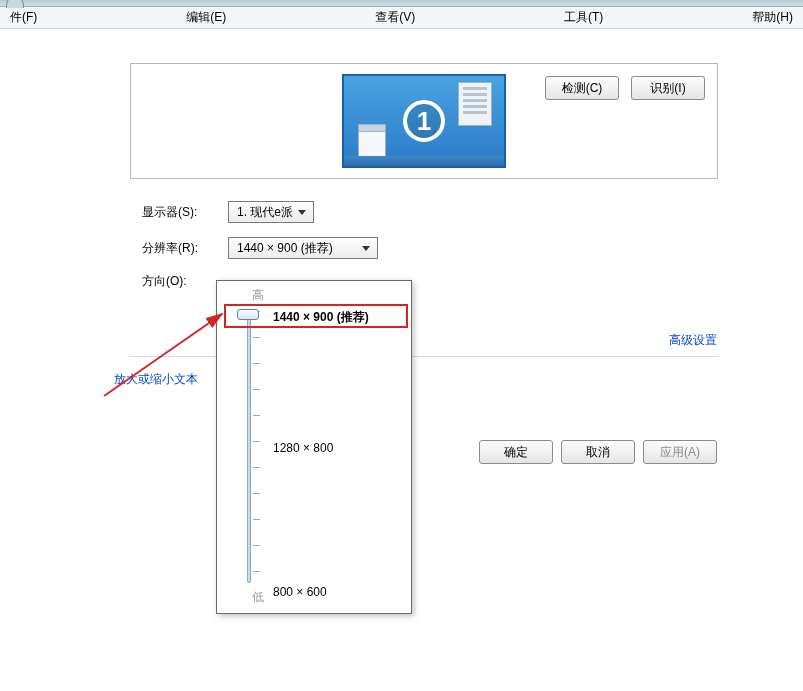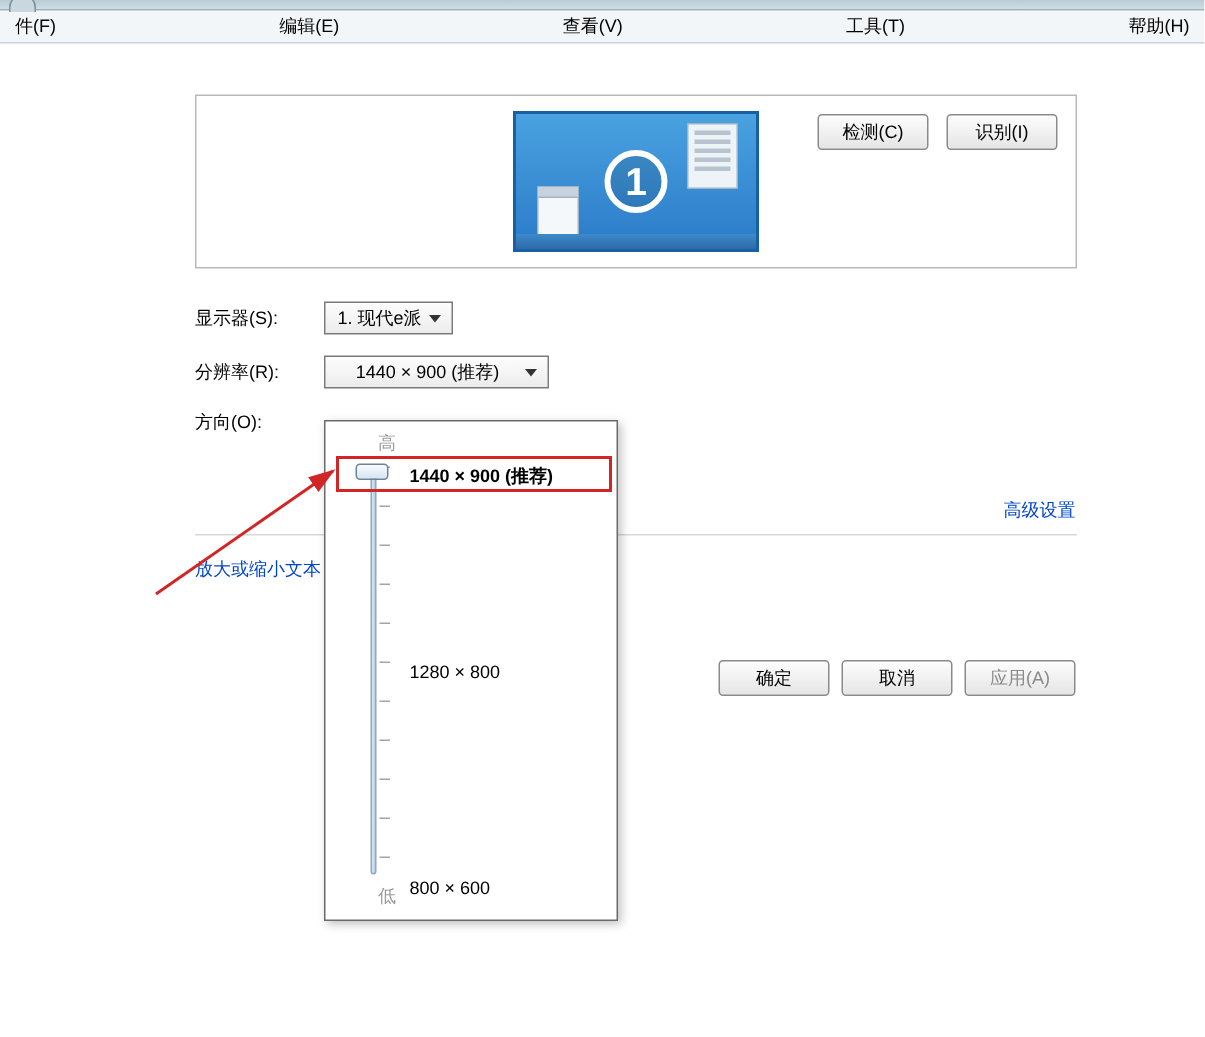--- a/index.html
+++ b/index.html
@@ -133,31 +133,30 @@
     justify-content: center;
     cursor: default;
   }
   .win-button.disabled { color:#8a8a8a; }
   .form-rows { margin-top: 22px; }
   .form-row {
     display: flex;
     align-items: center;
     margin-bottom: 14px;
   }
-  .form-label { width: 86px; color:#000; }
+  .form-label { width: 86px; color:#000;margin-left:12px; }
   .win-select {
     border: 1px solid #7a7a7a;
     background: linear-gradient(#fdfdfd,#ececec);
     height: 22px;
     display: inline-flex;
     align-items: center;
     padding: 0 20px 0 8px;
     position: relative;
     font-size: 12px;
-    justify-content: center;
   }
   .win-select .caret {
     position: absolute; right: 4px; top: 3px;
     width: 14px; height: 14px;
     display:flex; align-items:center; justify-content:center;
   }
   .win-select .caret::before {
     content:""; border-left:4px solid transparent;
     border-right:4px solid transparent;
     border-top:5px solid #333;
@@ -233,21 +232,21 @@
     position: absolute;
     left: 100px;
     top: 300px;
     z-index: 21;
     pointer-events: none;
   }
   
   .link { color: #0046c8; cursor: pointer; }
   .links-block {
     position: absolute;
-    left: 130px; top: 365px;
+    left: 114px; top: 365px;
     font-size: 12px;
     line-height: 28px;
   }
   .hr-line {
     position:absolute;
     left:130px; width:588px;
     border-top:1px solid #d8d8d8;
   }
   .hr-top { top: 356px; }
   .adv-link {

